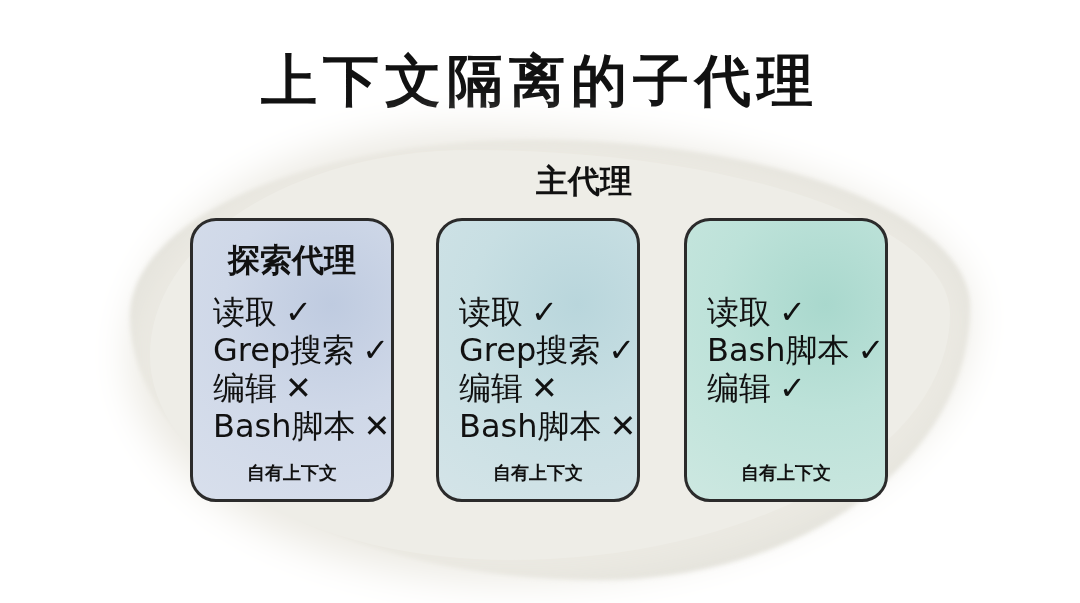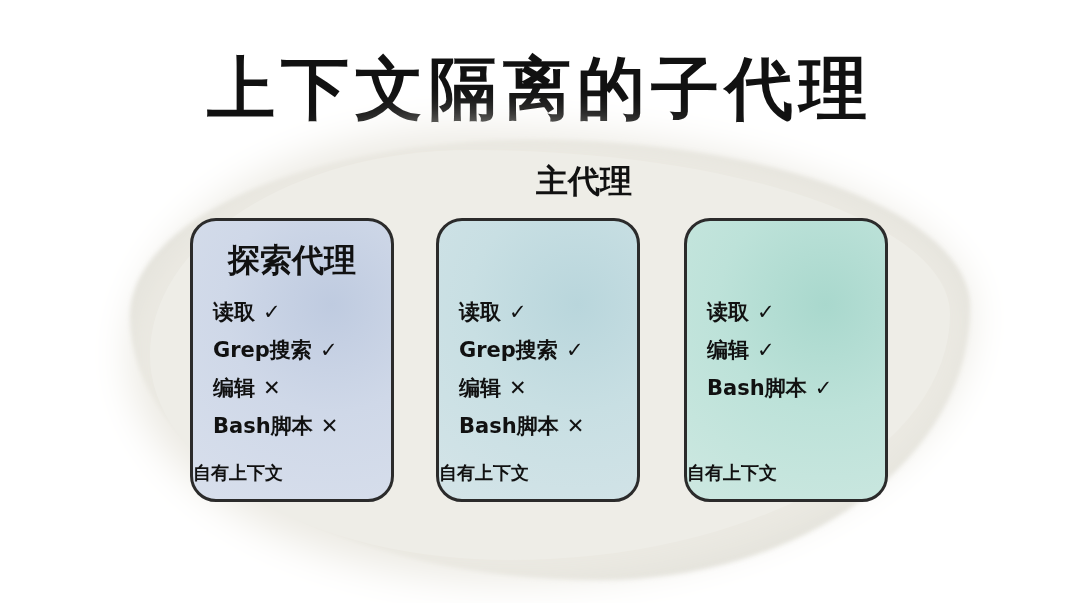--- a/index.html
+++ b/index.html
@@ -5,21 +5,21 @@
   html, body { margin: 0; padding: 0; }
   body {
     width: 1080px; height: 603px; overflow: hidden;
     background: #ffffff;
     font-family: "DejaVu Sans", "Liberation Sans", sans-serif;
     position: relative;
     color: #111;
   }
   .title {
     position: absolute; left: 0; top: 44px; width: 1080px;
-    text-align: center; font-size: 68px; font-weight: bold;
+    text-align: center; font-size: 56px; font-weight: bold;
     letter-spacing: 6px; color: #111;
   }
   .wash {
     position: absolute; left: 130px; top: 140px; width: 840px; height: 440px;
     border-radius: 48% 52% 44% 56% / 40% 38% 62% 60%;
     background: radial-gradient(ellipse at 50% 50%, #f1f0ea 0%, #e9e8e0 55%, #e2e1da 75%, rgba(230,229,222,0) 100%);
     filter: blur(2px);
   }
   .wash2 {
     position: absolute; left: 150px; top: 150px; width: 800px; height: 410px;
@@ -39,27 +39,27 @@
   }
   .card .card-title {
     position: absolute; top: 18px; left: 0; width: 100%;
     text-align: center; font-size: 32px; font-weight: bold;
   }
   .card ul {
     list-style: none; margin: 0; padding: 0;
     position: absolute; top: 72px; left: 20px;
   }
   .card li {
-    font-size: 21px; line-height: 38px; white-space: nowrap;
-    font-weight: bold;
+    font-size: 32px; line-height: 38px; white-space: nowrap;
+    font-weight: normal;
   }
   .card li .mark { margin-left: 8px; }
   .card .footer {
     position: absolute; bottom: 14px; left: 0; width: 100%;
-    font-size: 18px; font-weight: bold;
+    text-align: center; font-size: 18px; font-weight: bold;
   }
 </style>
 </head>
 <body>
 
 <div class="title">上下文隔离的子代理</div>
 
 <div class="wash"></div>
 <div class="wash2"></div>
 
@@ -82,17 +82,17 @@
     <li><span>Grep搜索</span><span class="mark">✓</span></li>
     <li><span>编辑</span><span class="mark">✕</span></li>
     <li><span>Bash脚本</span><span class="mark">✕</span></li>
   </ul>
   <div class="footer">自有上下文</div>
 </div>
 
 <div class="card" style="left:684px; background: radial-gradient(circle at 70% 30%, #a9d8cd 0%, #bde2d9 45%, #cde8e1 100%);">
   <ul>
     <li><span>读取</span><span class="mark">✓</span></li>
+    <li><span>Bash脚本</span><span class="mark">✓</span></li>
     <li><span>编辑</span><span class="mark">✓</span></li>
-    <li><span>Bash脚本</span><span class="mark">✓</span></li>
   </ul>
   <div class="footer">自有上下文</div>
 </div>
 
 </body></html>

